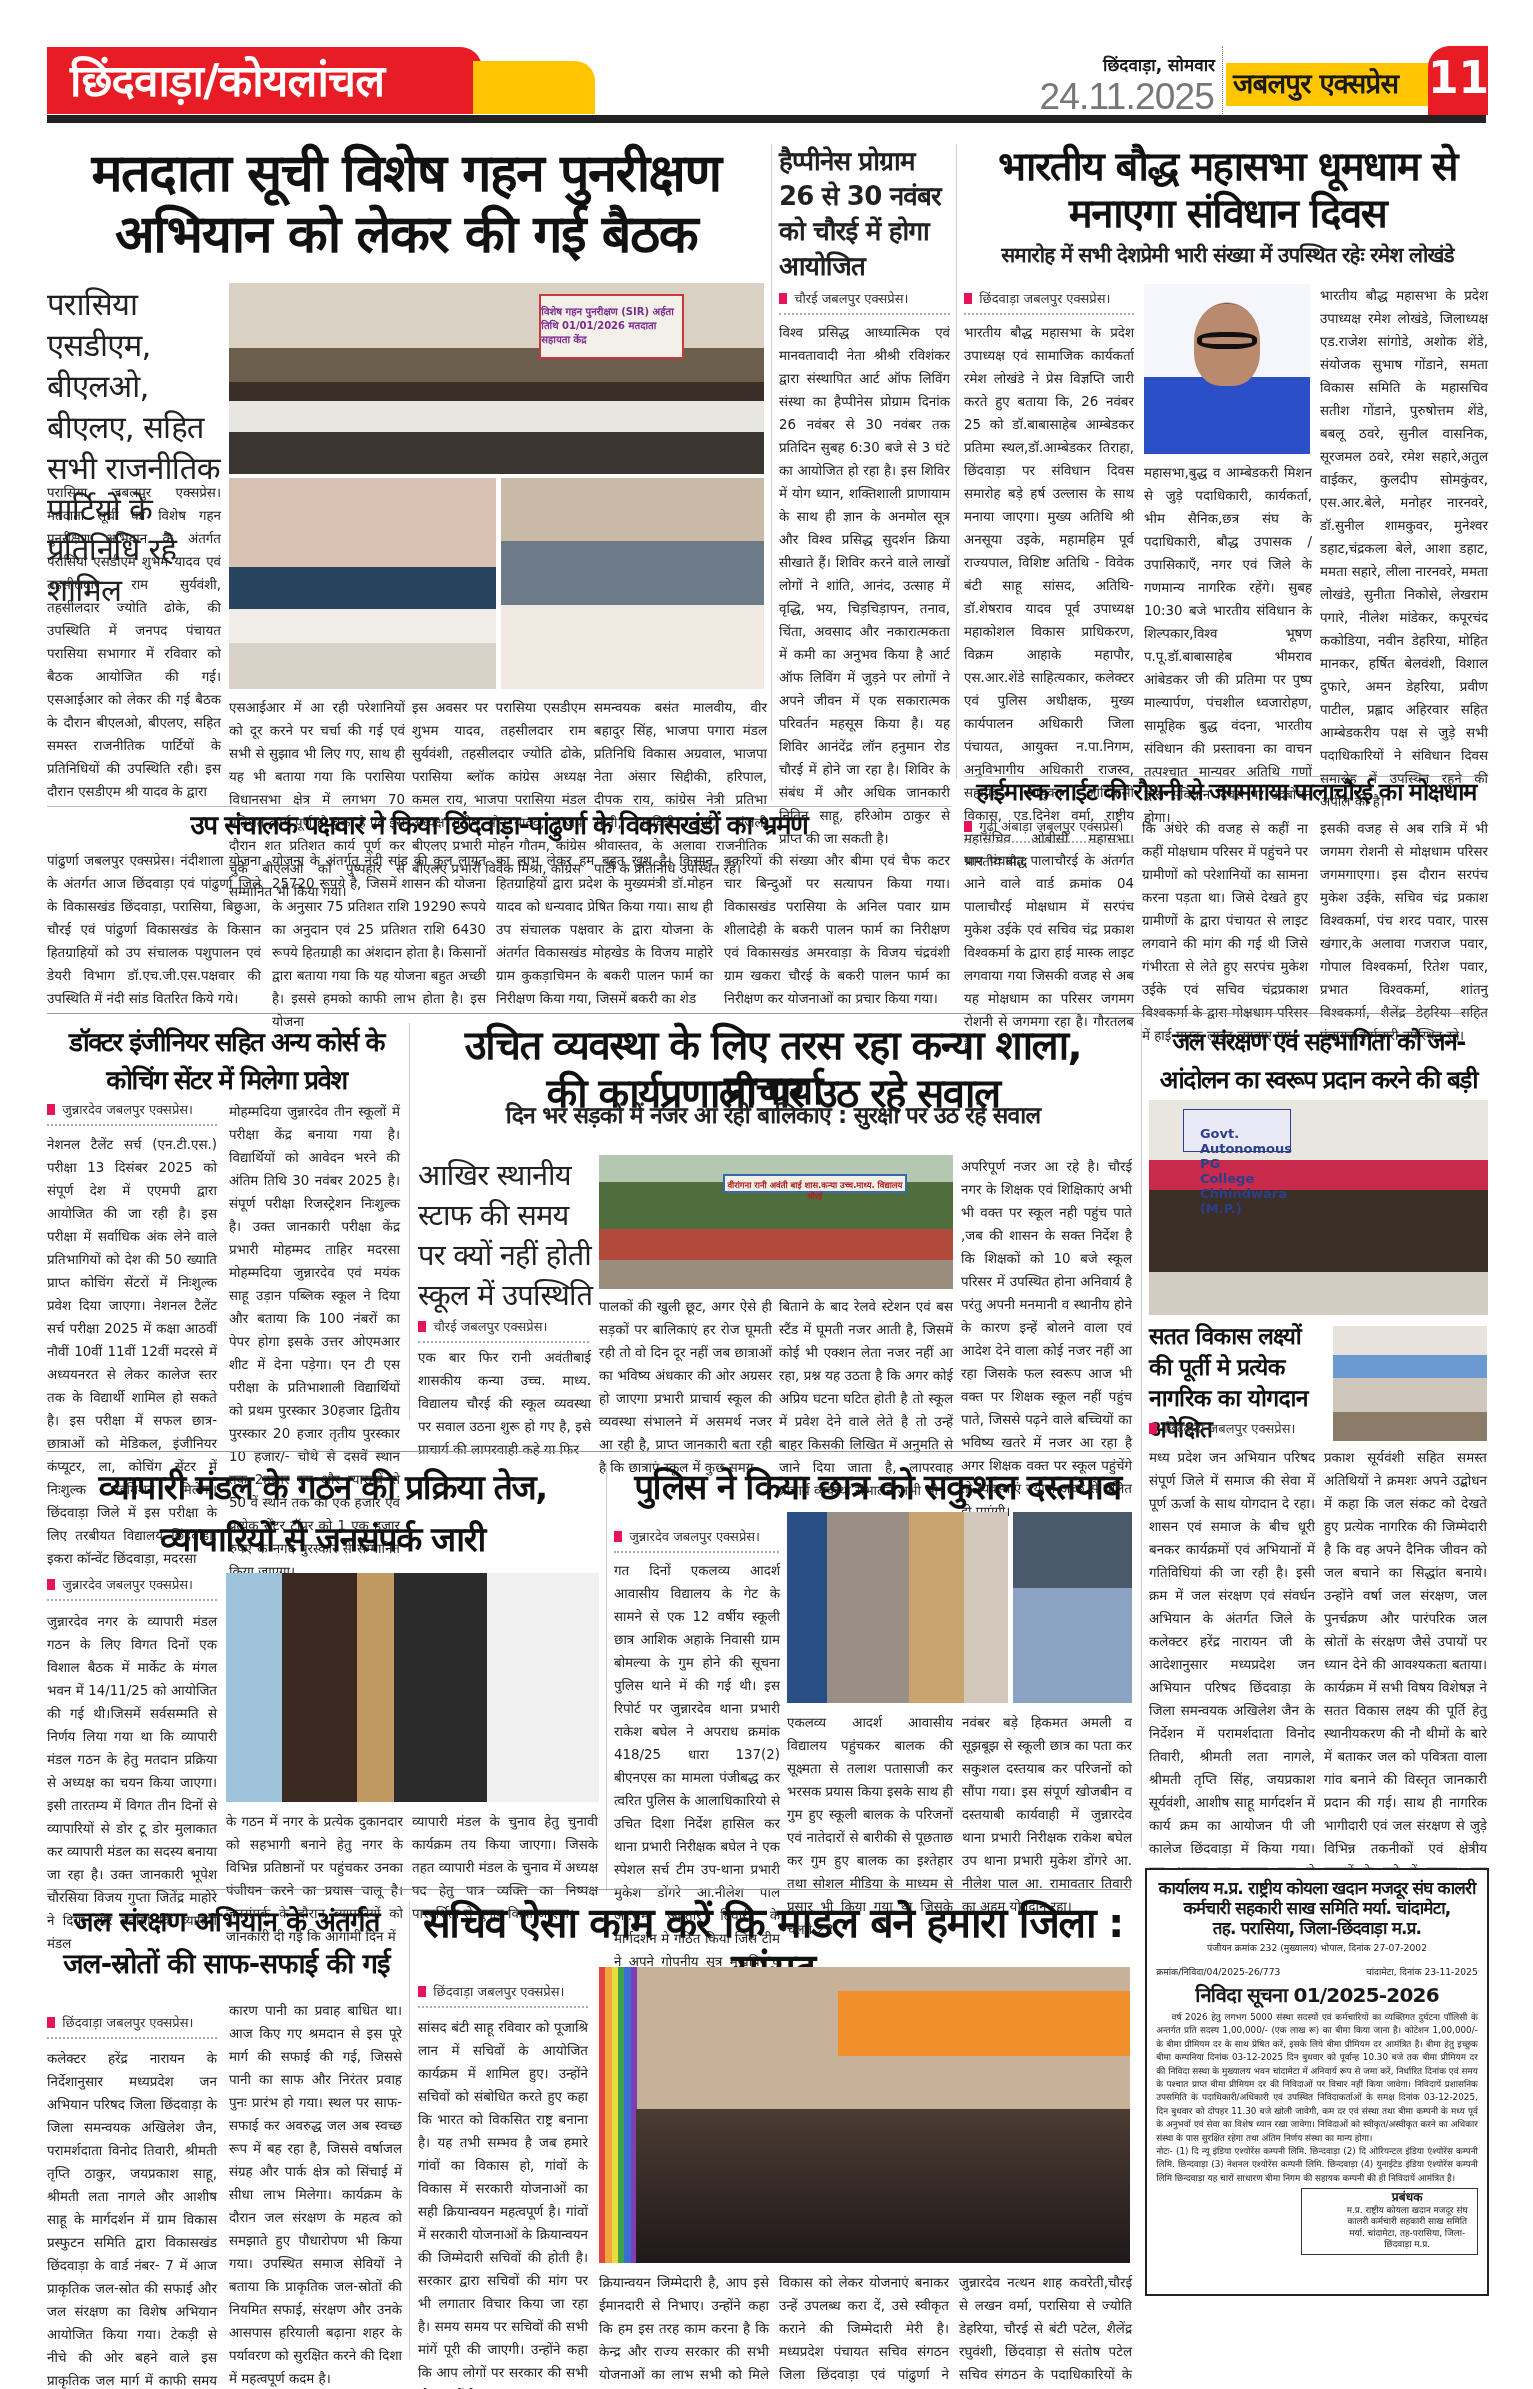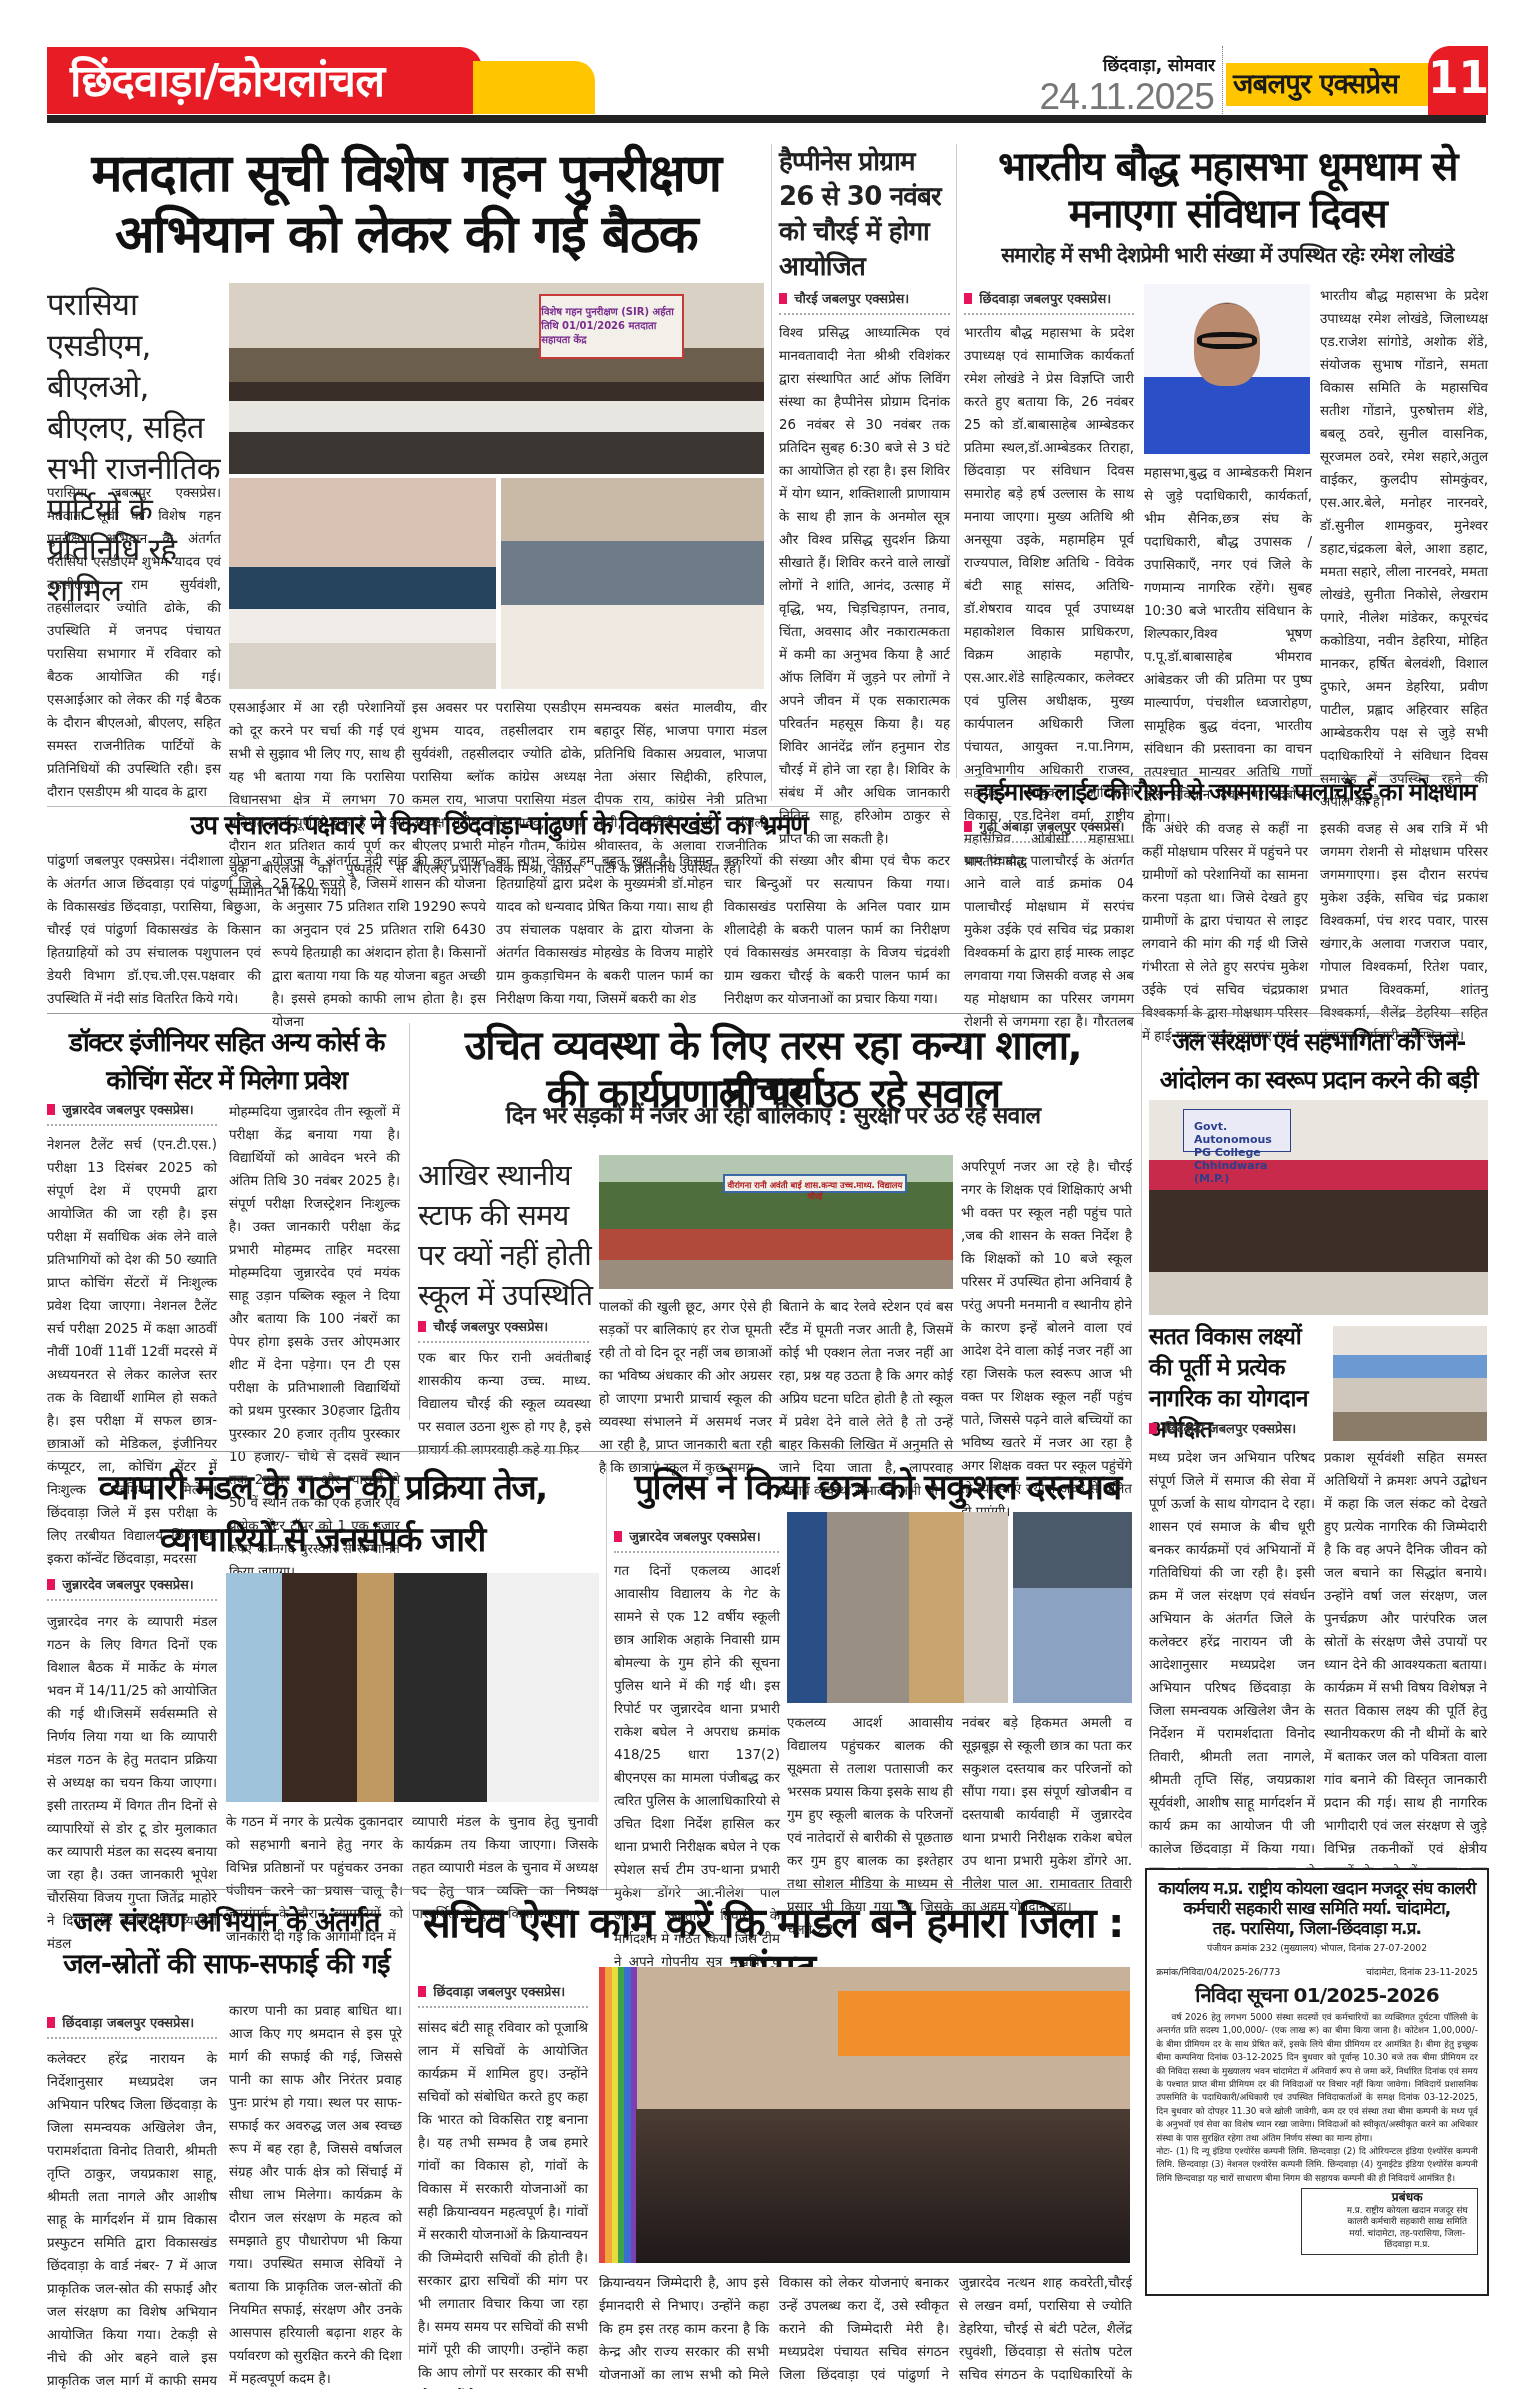--- a/index.html
+++ b/index.html
@@ -22,21 +22,21 @@
 
   
   .hl { font-weight: bold; color: #111; letter-spacing: -1.5px; line-height: 1.12; }
   .hl-xl { font-size: 52px; }
   .hl-l { font-size: 40px; }
   .hl-m { font-size: 32px; }
   .hl-s { font-size: 26px; }
   .sub { font-size: 24.4px; font-weight: bold; line-height: 1.1; letter-spacing: -0.8px; color: #222; }
   .deck { font-size: 31px; line-height: 1.32; color: #222; letter-spacing: -0.8px; }
   .body { font-size: 13.4px; line-height: 23px; text-align: justify; color: #222; }
-  .dateline { font-size: 13px; font-weight: bold; color: #333; padding-bottom: 6.1px; border-bottom: 2.3px dotted #aaa; }
+  .dateline { font-size: 13px; font-weight: normal; color: #333; padding-bottom: 6.1px; border-bottom: 2.3px dotted #aaa; }
   .dateline .dot { display: inline-block; width: 7.6px; height: 10.7px; background: #e6145a; margin-right: 7.6px; vertical-align: -0.8px; }
   .vrule { width: 0; border-left: 0.8px solid #ccc; }
   .hrule { height: 0; border-top: 0.8px solid #bbb; }
 
   
   .photo { overflow: hidden; background: #8d8172; }
   .ph-meeting { background: linear-gradient(180deg, #d9d2c4 0 34%, #6b5e4c 34% 52%, #3a2f28 52% 62%, #e8e6e1 62% 78%, #3b3632 78% 100%); }
   .ph-meeting .banner { position: absolute; left: 58%; top: 6%; width: 27%; height: 34%; background: #f3f0ea; border: 2.3px solid #c73a3a; }
   .ph-meeting .banner span { display: block; text-align: left; font-size: 10px; color: #7b2d8e; font-weight: bold; margin-top: 7.6px; }
   .ph-group { background: linear-gradient(180deg, #d9c2b3 0 42%, #27445e 42% 62%, #f0ede8 62% 78%, #d8d2c9 78% 100%); }
@@ -166,21 +166,21 @@
   <div class="abs body" style="left:418px;top:1346px;width:173px;">एक बार फिर रानी अवंतीबाई शासकीय कन्या उच्च. माध्य. विद्यालय चौरई की स्कूल व्यवस्था पर सवाल उठना शुरू हो गए है, इसे प्राचार्य की लापरवाही कहे या फिर</div>
   <div class="abs body" style="left:599px;top:1295px;width:173px;">पालकों की खुली छूट, अगर ऐसे ही सड़कों पर बालिकाएं हर रोज घूमती रही तो वो दिन दूर नहीं जब छात्राओं का भविष्य अंधकार की ओर अग्रसर हो जाएगा प्रभारी प्राचार्य स्कूल की व्यवस्था संभालने में असमर्थ नजर आ रही है, प्राप्त जानकारी बता रही है कि छात्राएं स्कूल में कुछ समय</div>
   <div class="abs body" style="left:779px;top:1295px;width:174px;">बिताने के बाद रेलवे स्टेशन एवं बस स्टैंड में घूमती नजर आती है, जिसमें कोई भी एक्शन लेता नजर नहीं आ रहा, प्रश्न यह उठता है कि अगर कोई अप्रिय घटना घटित होती है तो स्कूल में प्रवेश देने वाले लेते है तो उन्हें बाहर किसकी लिखित में अनुमति से जाने दिया जाता है, लापरवाह प्राचार्य व्यवस्था संभालने अभी भी</div>
   <div class="abs body" style="left:961px;top:1155px;width:171px;">अपरिपूर्ण नजर आ रहे है। चौरई नगर के शिक्षक एवं शिक्षिकाएं अभी भी वक्त पर स्कूल नही पहुंच पाते ,जब की शासन के सक्त निर्देश है कि शिक्षकों को 10 बजे स्कूल परिसर में उपस्थित होना अनिवार्य है परंतु अपनी मनमानी व स्थानीय होने के कारण इन्हें बोलने वाला एवं आदेश देने वाला कोई नजर नहीं आ रहा जिसके फल स्वरूप आज भी वक्त पर शिक्षक स्कूल नहीं पहुंच पाते, जिससे पढ़ने वाले बच्चियों का भविष्य खतरे में नजर आ रहा है अगर शिक्षक वक्त पर स्कूल पहुंचेंगे तो व्यवस्थाएं ज्यादा अच्छे से चलित हो पाएंगी।</div>
 </article>
 
 <article>
   <div class="abs vrule" style="left:1141px;top:1023px;height:825px;"></div>
   <div class="abs hl" style="left:1149px;top:1023px;width:339px;text-align:center;font-size:24.4px;line-height:38px;">जल संरक्षण एवं सहभागिता को जन-आंदोलन का स्वरूप प्रदान करने की बड़ी आवश्यकता</div>
   <div class="abs photo ph-class" style="left:1149px;top:1100px;width:339px;height:215px;">
-    <div style="position:absolute;left:10%;top:4%;width:32%;height:20%;background:#eaeaf7;border:1.5px solid #2b3f8c;font-size:11px;color:#2b3f8c;font-weight:bold;padding:10px;"><span>Govt. Autonomous PG College Chhindwara (M.P.)</span></div>
+    <div style="position:absolute;left:10%;top:4%;width:32%;height:20%;background:#eaeaf7;border:1.5px solid #2b3f8c;font-size:13px;color:#2b3f8c;font-weight:bold;padding:16px;"><span>Govt. Autonomous PG College Chhindwara (M.P.)</span></div>
   </div>
   <div class="abs hl" style="left:1149px;top:1321px;width:176px;font-size:23px;line-height:31px;letter-spacing:-0.8px;">सतत विकास लक्ष्यों की पूर्ती मे प्रत्येक नागरिक का योगदान अपेक्षित</div>
   <div class="abs photo ph-class2" style="left:1333px;top:1326px;width:154px;height:115px;"></div>
   <div class="abs dateline" style="left:1149px;top:1419px;width:176px;border-bottom:none;"><span class="dot"></span><span>छिंदवाड़ा जबलपुर एक्सप्रेस।</span></div>
   <div class="abs body" style="left:1149px;top:1446px;width:166px;">मध्य प्रदेश जन अभियान परिषद संपूर्ण जिले में समाज की सेवा में पूर्ण ऊर्जा के साथ योगदान दे रहा। शासन एवं समाज के बीच धूरी बनकर कार्यक्रमों एवं अभियानों में गतिविधियां की जा रही है। इसी क्रम में जल संरक्षण एवं संवर्धन अभियान के अंतर्गत जिले के कलेक्टर हरेंद्र नारायन जी के आदेशानुसार मध्यप्रदेश जन अभियान परिषद छिंदवाड़ा के जिला समन्वयक अखिलेश जैन के निर्देशन में परामर्शदाता विनोद तिवारी, श्रीमती लता नागले, श्रीमती तृप्ति सिंह, जयप्रकाश सूर्यवंशी, आशीष साहू मार्गदर्शन में कार्य क्रम का आयोजन पी जी कालेज छिंदवाड़ा में किया गया। इस अवसर पर प्रमुख रूप से उपस्थित जिला समन्वयक अखिलेश जैन,वरिष्ठ समाजसेवी परामर्शदाता विनोद तिवारी, श्रीमती लता नागले एवं जय</div>
   <div class="abs body" style="left:1324px;top:1446px;width:163px;">प्रकाश सूर्यवंशी सहित समस्त अतिथियों ने क्रमशः अपने उद्बोधन में कहा कि जल संकट को देखते हुए प्रत्येक नागरिक की जिम्मेदारी है कि वह अपने दैनिक जीवन को जल बचाने का सिद्धांत बनाये। उन्होंने वर्षा जल संरक्षण, जल पुनर्चक्रण और पारंपरिक जल स्रोतों के संरक्षण जैसे उपायों पर ध्यान देने की आवश्यकता बताया। कार्यक्रम में सभी विषय विशेषज्ञ ने सतत विकास लक्ष्य की पूर्ति हेतु स्थानीयकरण की नौ थीमों के बारे में बताकर जल को पवित्रता वाला गांव बनाने की विस्तृत जानकारी प्रदान की गई। साथ ही नागरिक भागीदारी एवं जल संरक्षण से जुड़े विभिन्न तकनीकों एवं क्षेत्रीय उपायों के बारे में बताया। इस अवसर पर जल संरक्षण कार्य में सहभागिता के लिए प्रेरित किया गया।</div>
 </article>
 
 <article>
   <div class="abs hrule" style="left:47px;top:1451px;width:1084px;border-top:1.5px solid #999;"></div>

